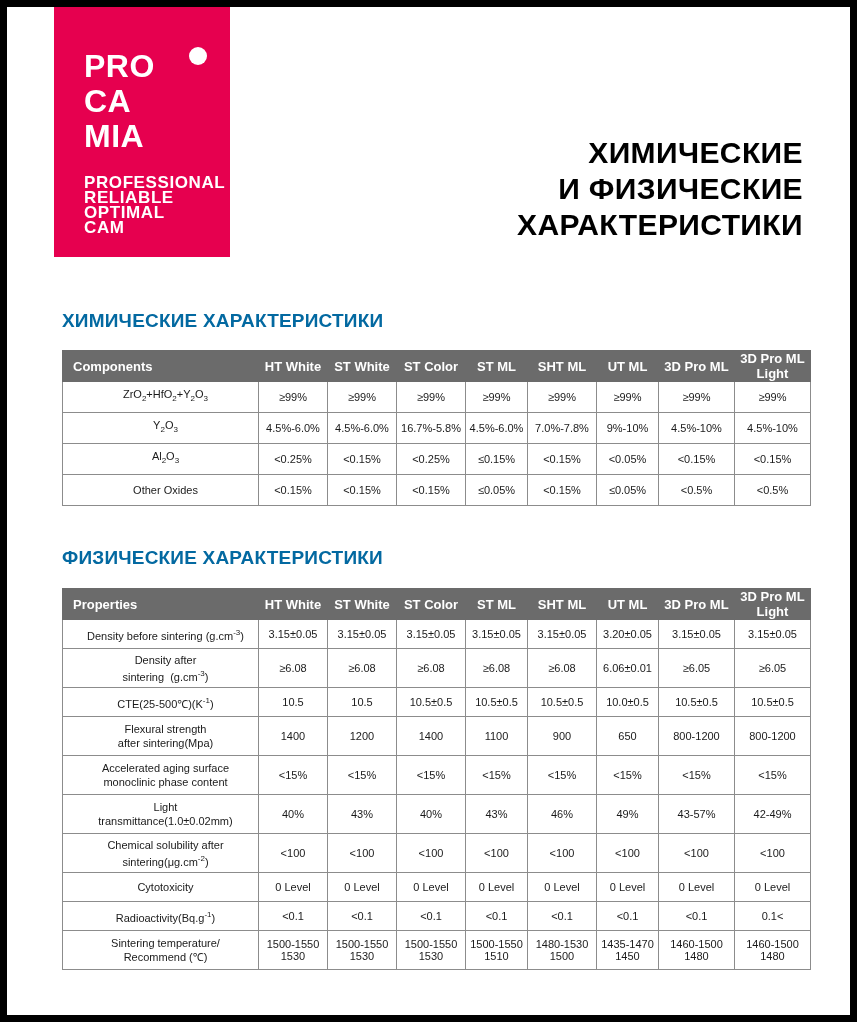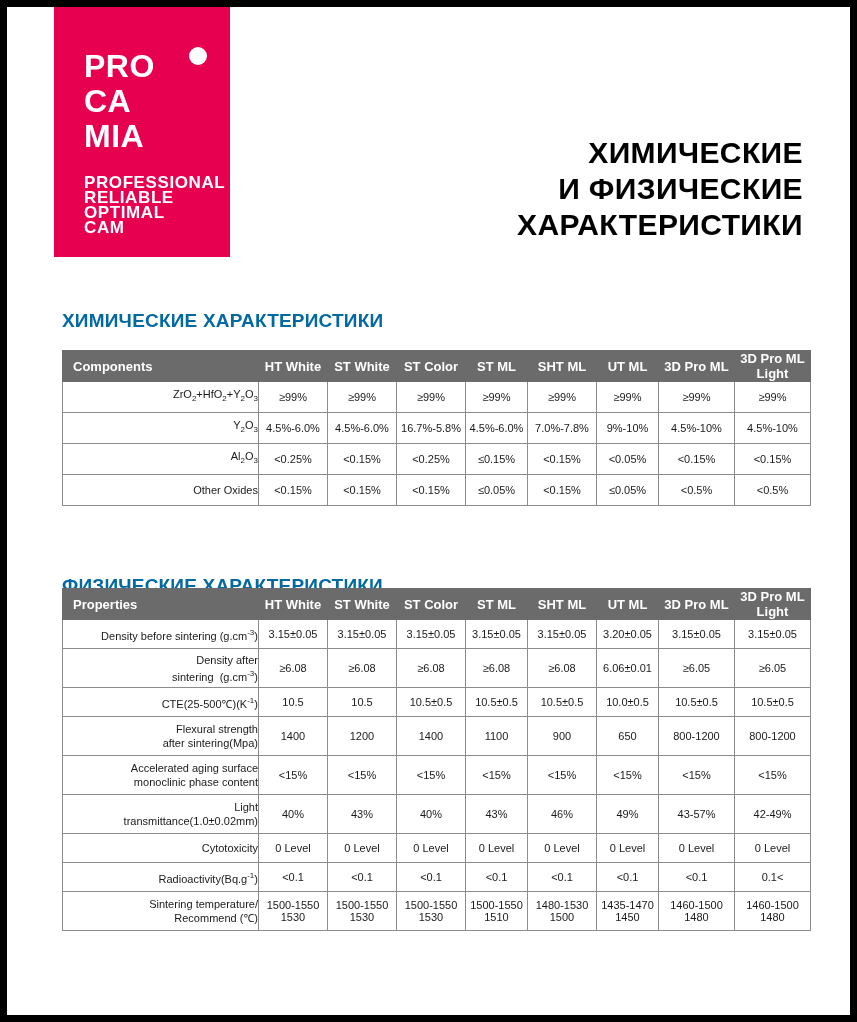--- a/index.html
+++ b/index.html
@@ -93,21 +93,20 @@
   }
   .sec1-title {
     position: absolute;
     left: 55px;
     top: 303px;
   }
   .sec2-title {
     position: absolute;
     left: 55px;
     top: 540px;
-    margin-top: 28px;
   }
 
   table {
     border-collapse: collapse;
     table-layout: fixed;
   }
   table td, table th {
     border: 1px solid #8c8c8c;
     font-size: 11px;
     color: #1a1a1a;
@@ -122,21 +121,21 @@
     font-weight: bold;
     border: 1px solid #6b6b6b;
     font-size: 13px;
     height: 26px;
   }
   thead th.first {
     text-align: left;
     padding-left: 10px;
   }
   tbody td.first {
-    text-align: right;
+    text-align: center;
     padding-left: 10px;
     line-height: 14px;
     margin-top: 40px;
   }
   sub, sup { font-size: 8px; }
 
   
   .chem-table {
     position: absolute;
     left: 55px;
@@ -346,20 +345,31 @@
           <td class="first">Light<br>transmittance(1.0±0.02mm)</td>
           <td>40%</td>
           <td>43%</td>
           <td>40%</td>
           <td>43%</td>
           <td>46%</td>
           <td>49%</td>
           <td>43-57%</td>
           <td>42-49%</td>
         </tr>
+        <tr class="tall">
+          <td class="first">Chemical solubility after<br>sintering(μg.cm<sup>-2</sup>)</td>
+          <td>&lt;100</td>
+          <td>&lt;100</td>
+          <td>&lt;100</td>
+          <td>&lt;100</td>
+          <td>&lt;100</td>
+          <td>&lt;100</td>
+          <td>&lt;100</td>
+          <td>&lt;100</td>
+        </tr>
         <tr>
           <td class="first">Cytotoxicity</td>
           <td>0 Level</td>
           <td>0 Level</td>
           <td>0 Level</td>
           <td>0 Level</td>
           <td>0 Level</td>
           <td>0 Level</td>
           <td>0 Level</td>
           <td>0 Level</td>

